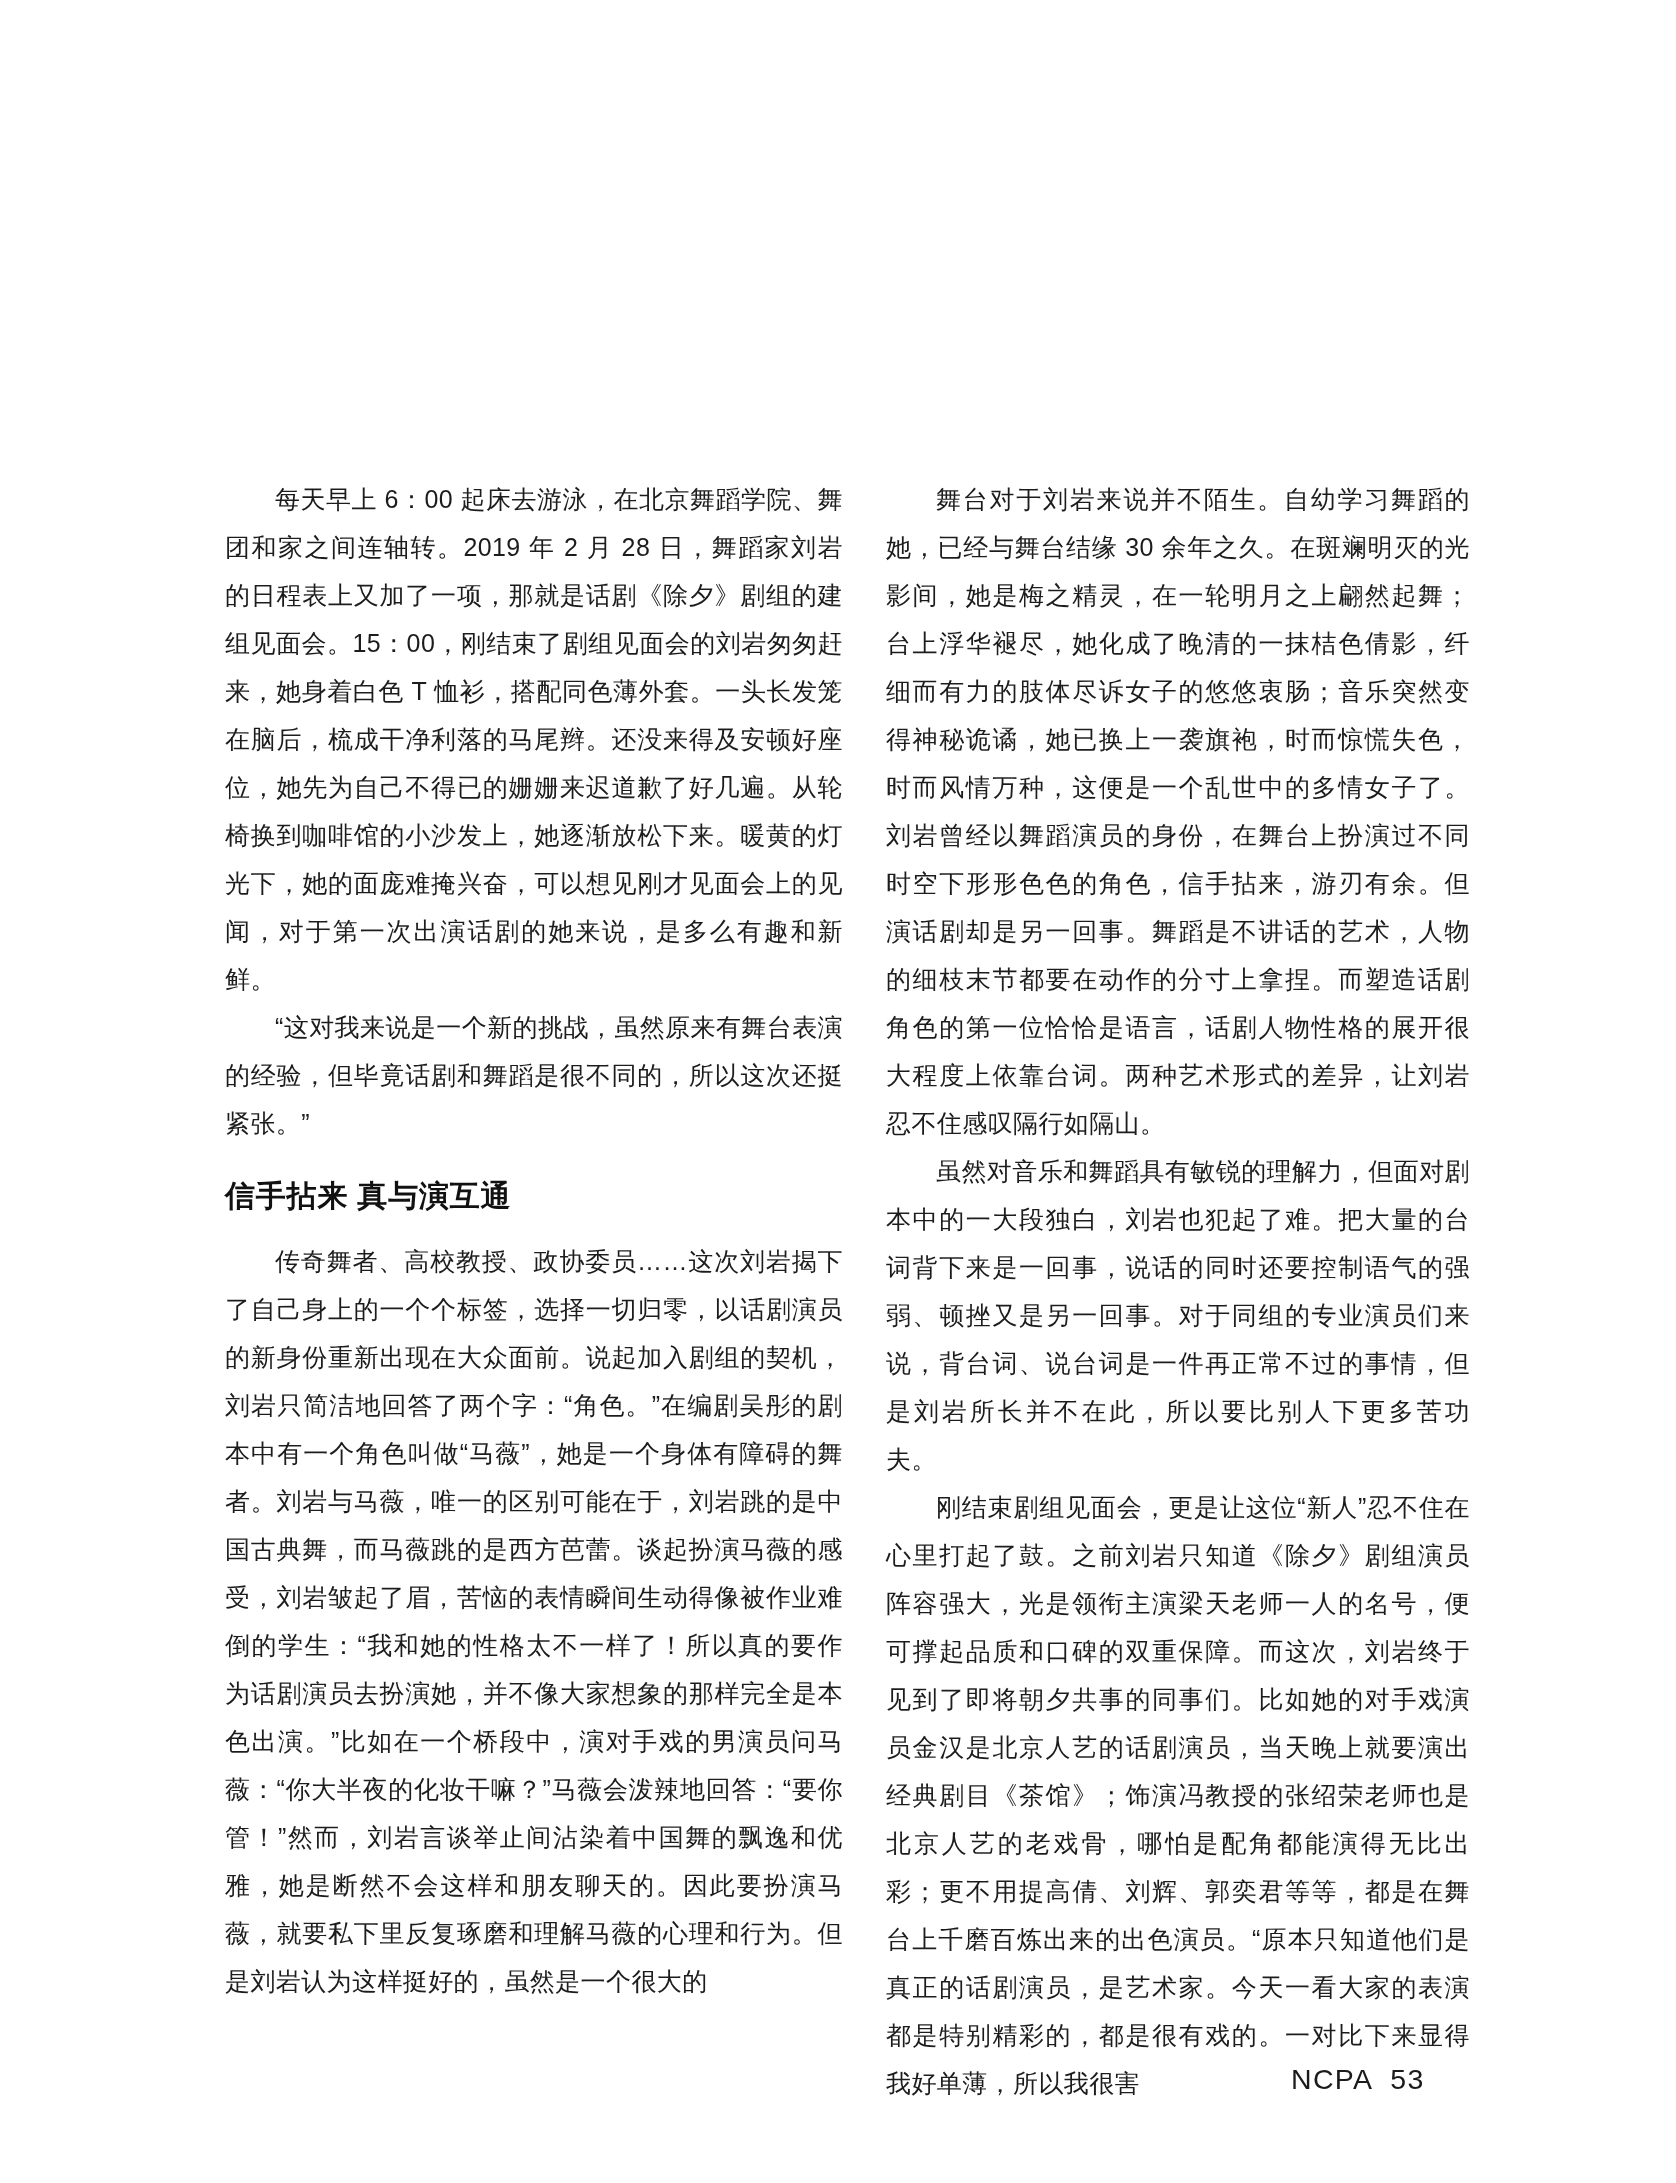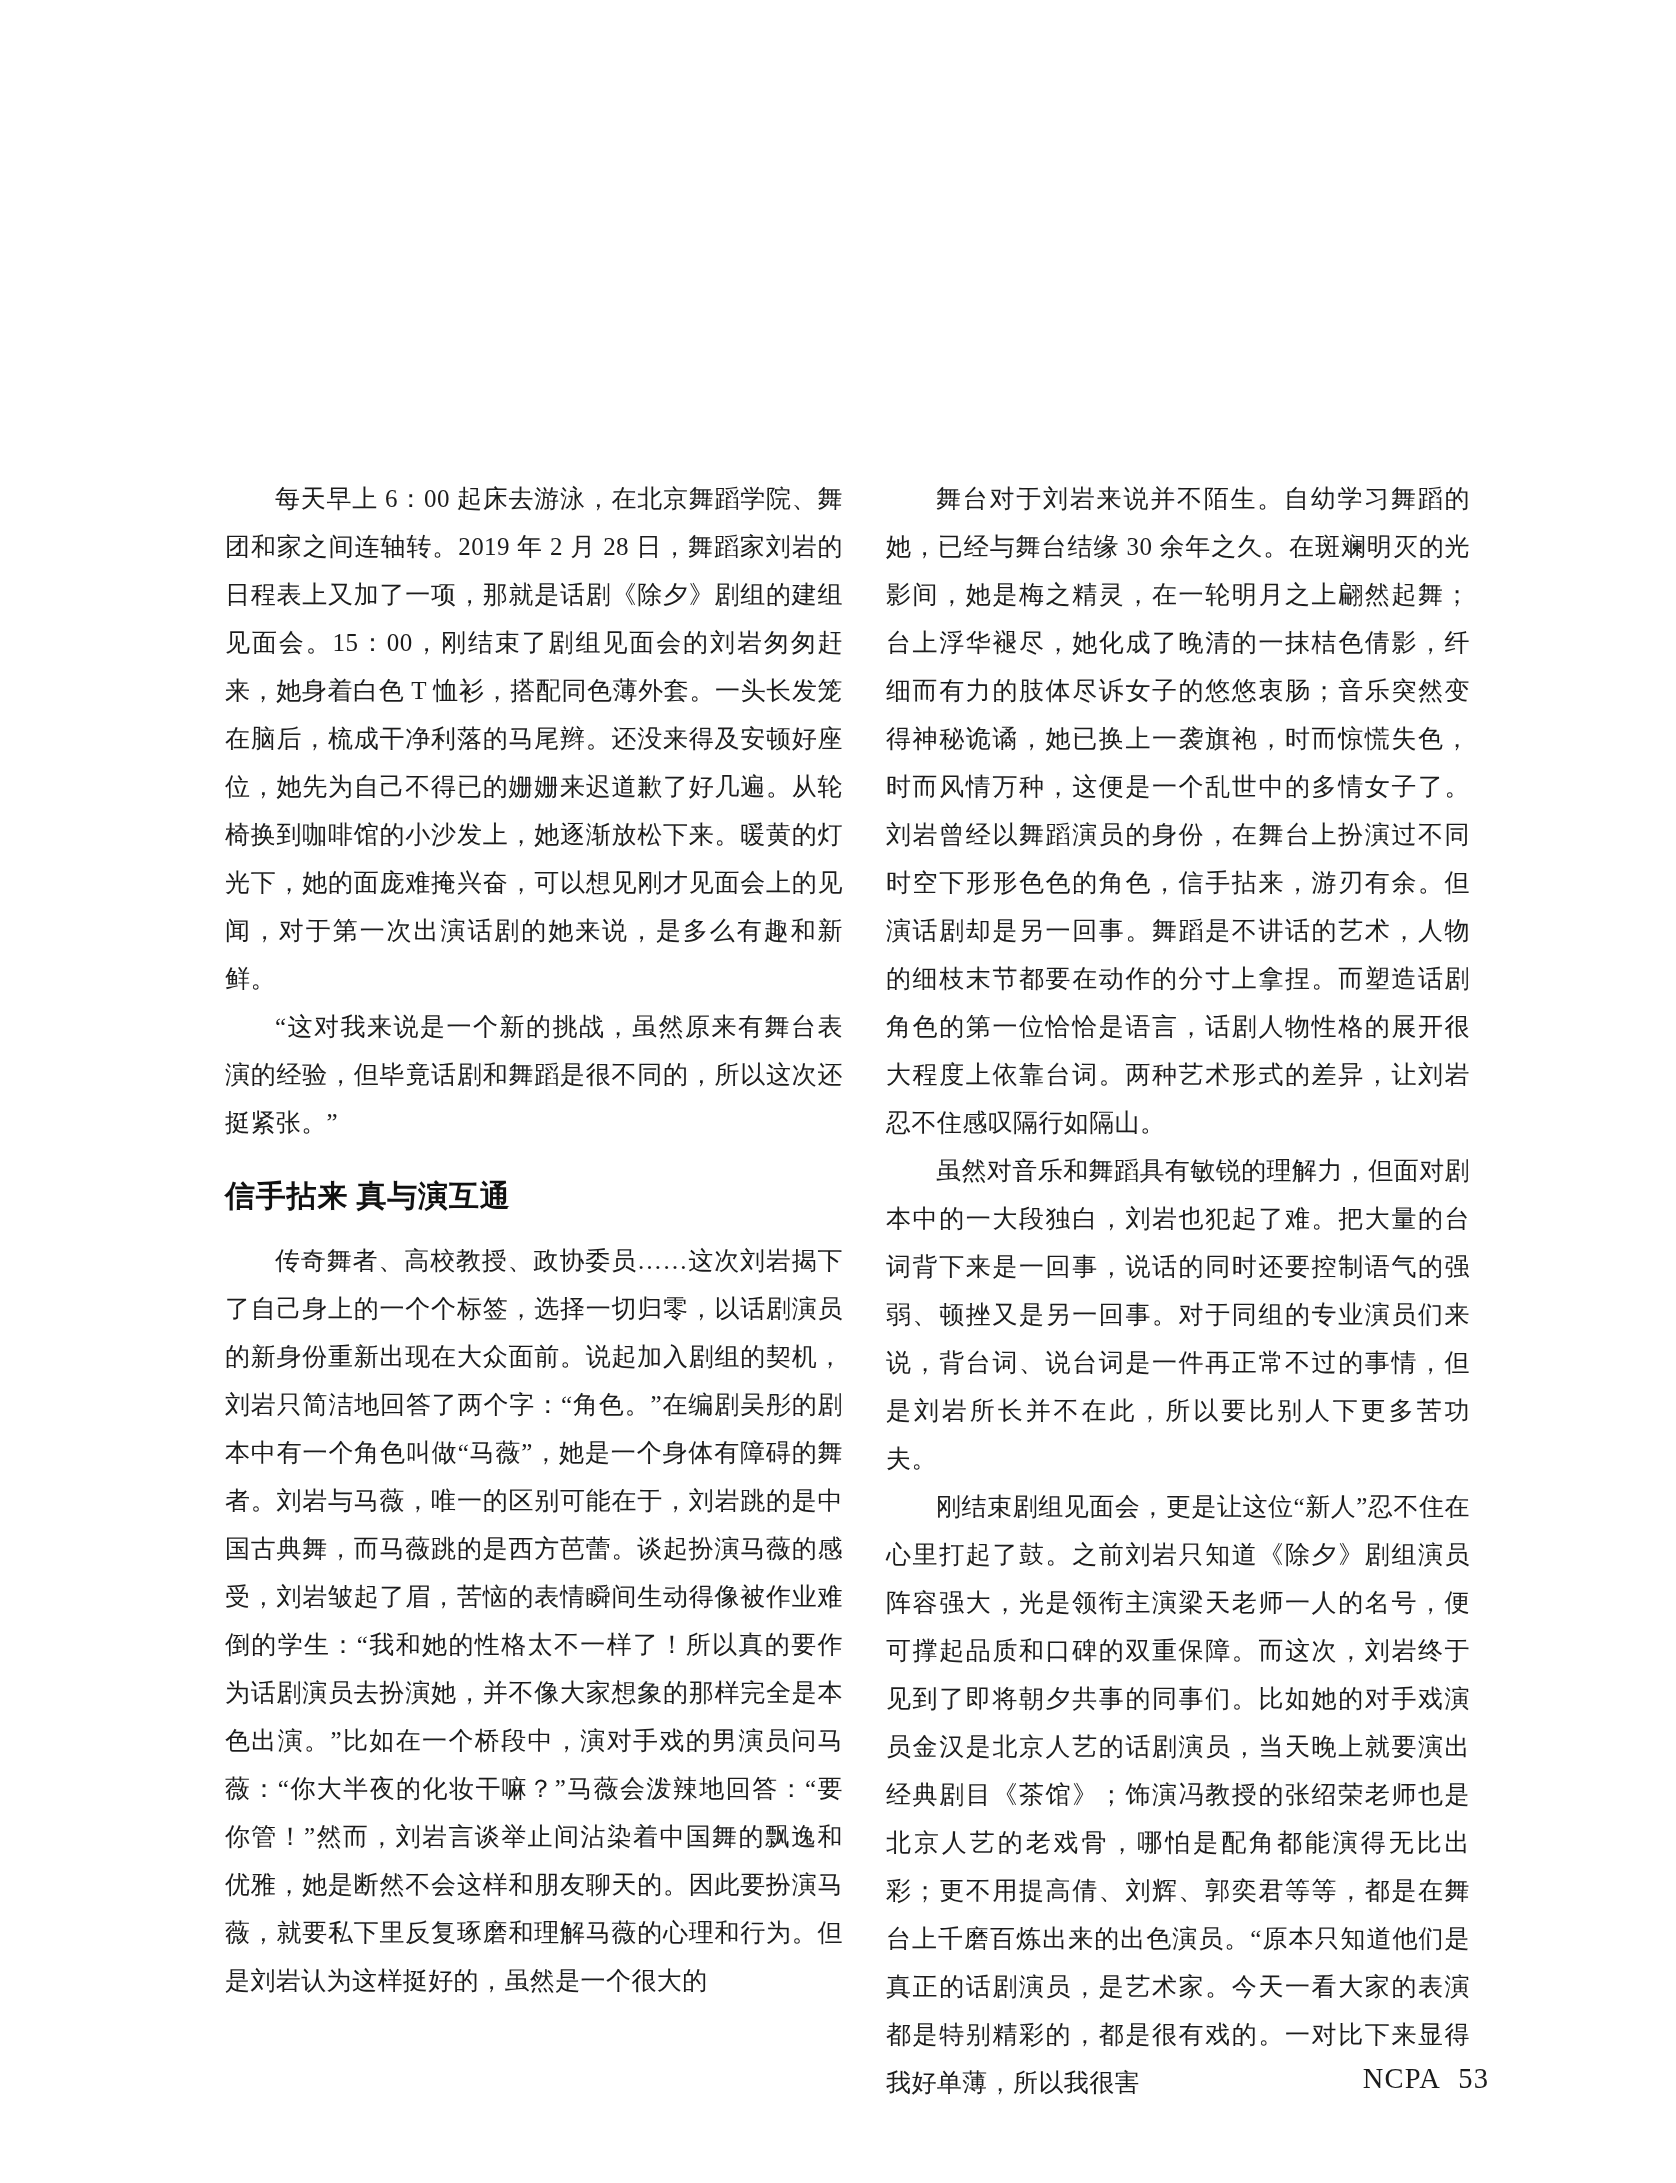--- a/index.html
+++ b/index.html
@@ -11,21 +11,20 @@
     position: relative;
     overflow: hidden;
     font-family: "Liberation Sans", sans-serif;
   }
   .page {
     position: absolute;
     inset: 0;
     width: 1677px;
     height: 2183px;
     background: #ffffff;
-    font-family: Liberation Serif, serif;
   }
   .column {
     position: absolute;
     top: 475px;
     color: #1c1c1c;
   }
   .column-left {
     left: 225px;
     width: 618px;
   }
@@ -51,21 +50,21 @@
     line-height: 39px;
     font-weight: bold;
     color: #111111;
     letter-spacing: 0.8px;
   }
   .page-footer {
     position: absolute;
     top: 2063px;
     left: 1291px;
     width: 270px;
-    text-align: center;
+    text-align: left;
     font-size: 28.5px;
     color: #1b1b1b;
     letter-spacing: 1.3px;
   }
   .page-footer .page-num {
     margin-left: 17px;
   }
 </style>
 </head>
 <body>

